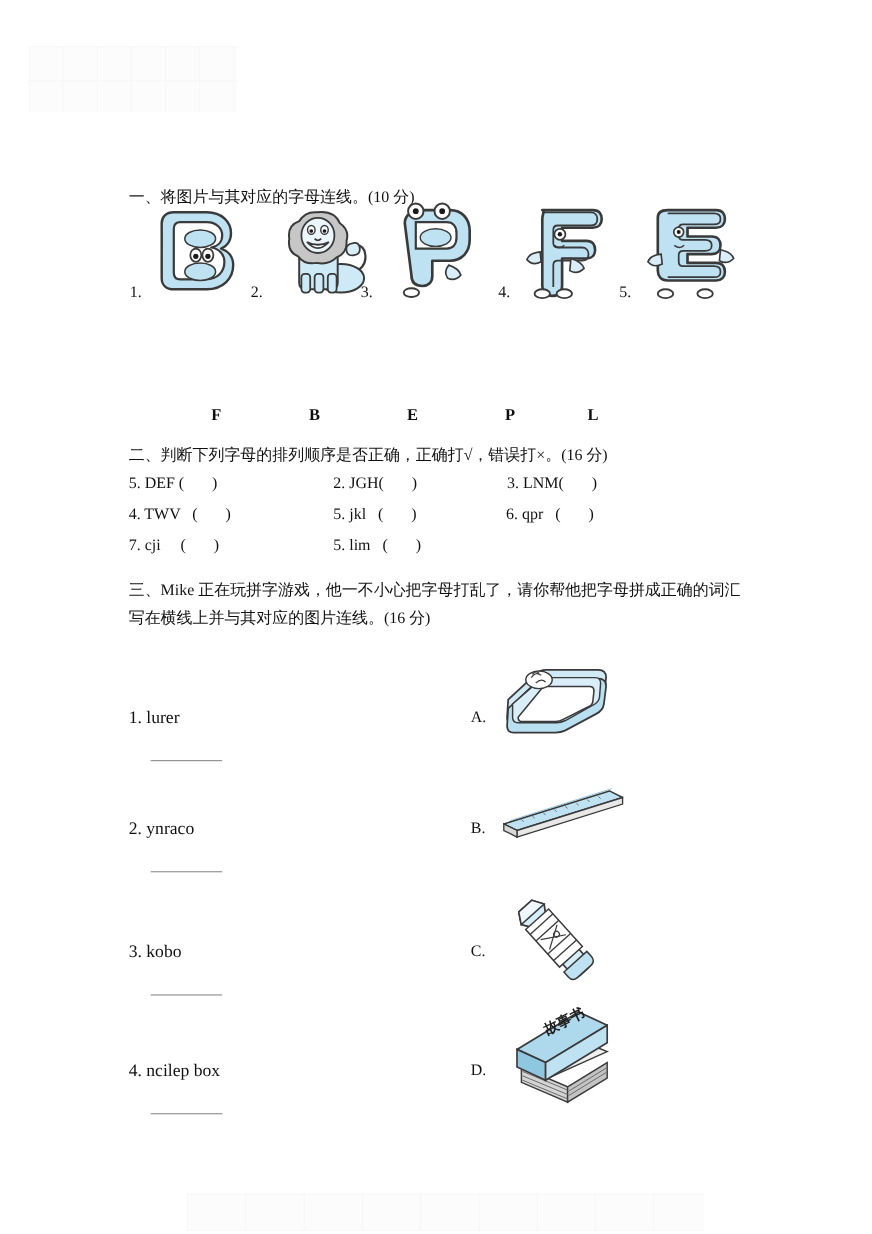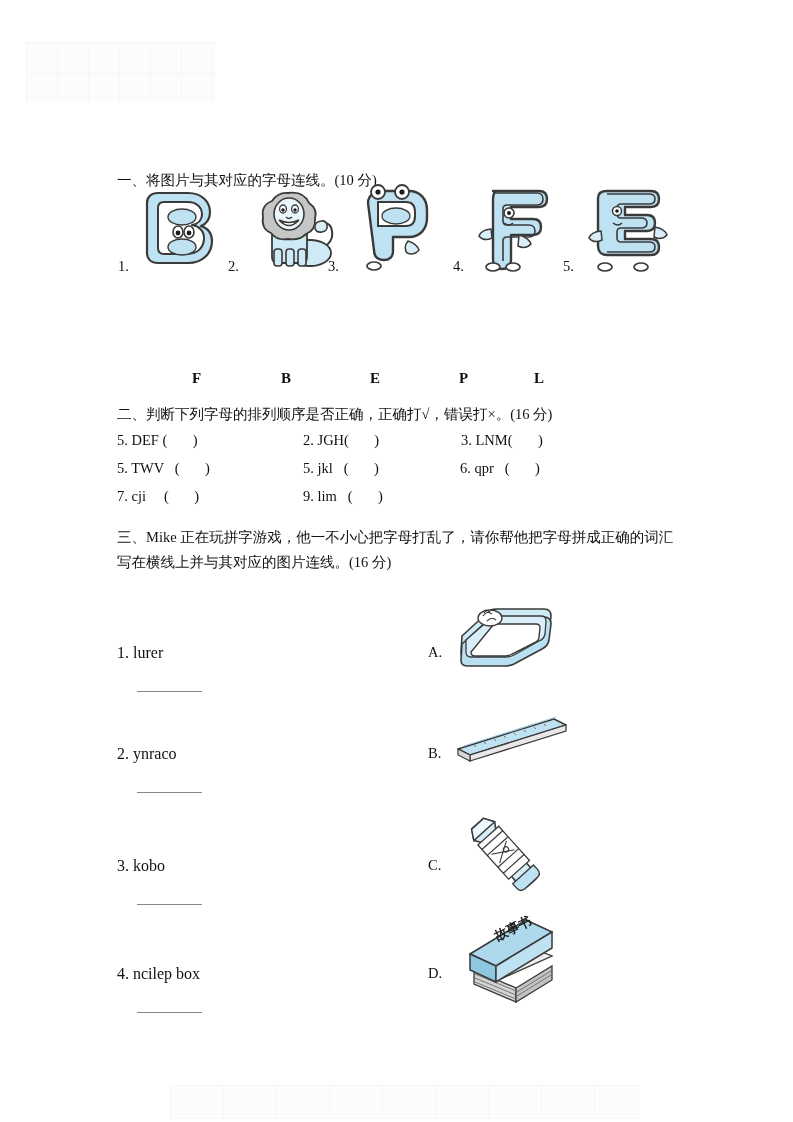--- a/index.html
+++ b/index.html
@@ -234,27 +234,27 @@
 
   <div class="qline q2">二、判断下列字母的排列顺序是否正确，正确打√，错误打×。(16 分)</div>
 
   <div class="sec2">
     <div class="s2row">
       <span class="s2cell" style="left:0px;">5. DEF (       )</span>
       <span class="s2cell" style="left:186px;">2. JGH(       )</span>
       <span class="s2cell" style="left:344px;">3. LNM(       )</span>
     </div>
     <div class="s2row">
-      <span class="s2cell" style="left:0px;">5. TWV   (       )</span>
+      <span class="s2cell" style="left:0px;">4. TWV   (       )</span>
       <span class="s2cell" style="left:186px;">5. jkl   (       )</span>
       <span class="s2cell" style="left:343px;">6. qpr   (       )</span>
     </div>
     <div class="s2row">
       <span class="s2cell" style="left:0px;">7. cji     (       )</span>
-      <span class="s2cell" style="left:186px;">9. lim   (       )</span>
+      <span class="s2cell" style="left:186px;">5. lim   (       )</span>
     </div>
   </div>
 
   <div class="qline q3">三、Mike  正在玩拼字游戏，他一不小心把字母打乱了，请你帮他把字母拼成正确的词汇写在横线上并与其对应的图片连线。(16 分)</div>
 
   <div class="sec3">
 
     <span class="worditem" style="top:59px;">1. lurer</span>
     <span class="wordline" style="top:106px;"></span>
 

